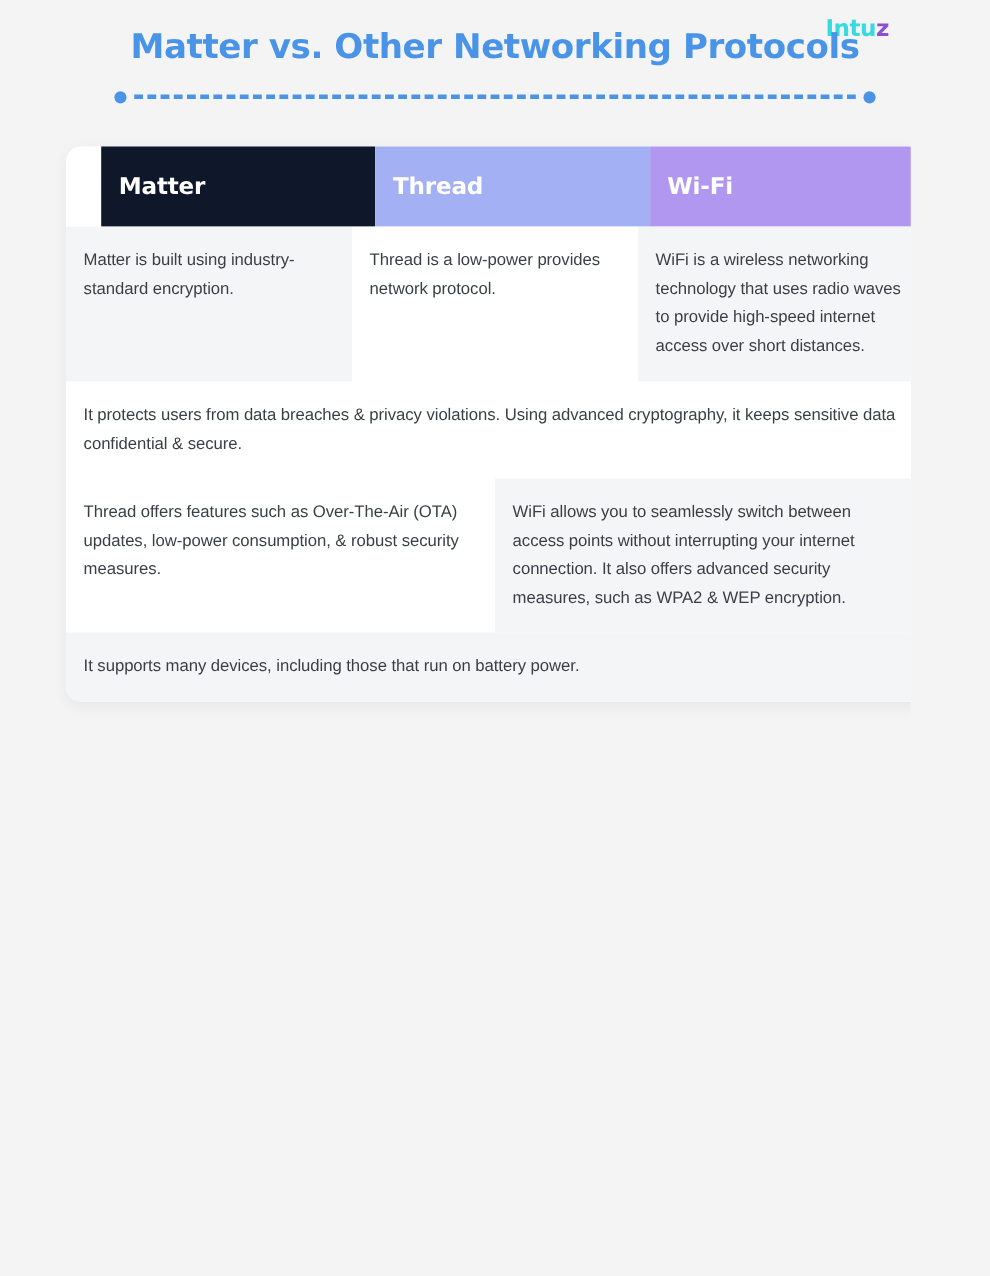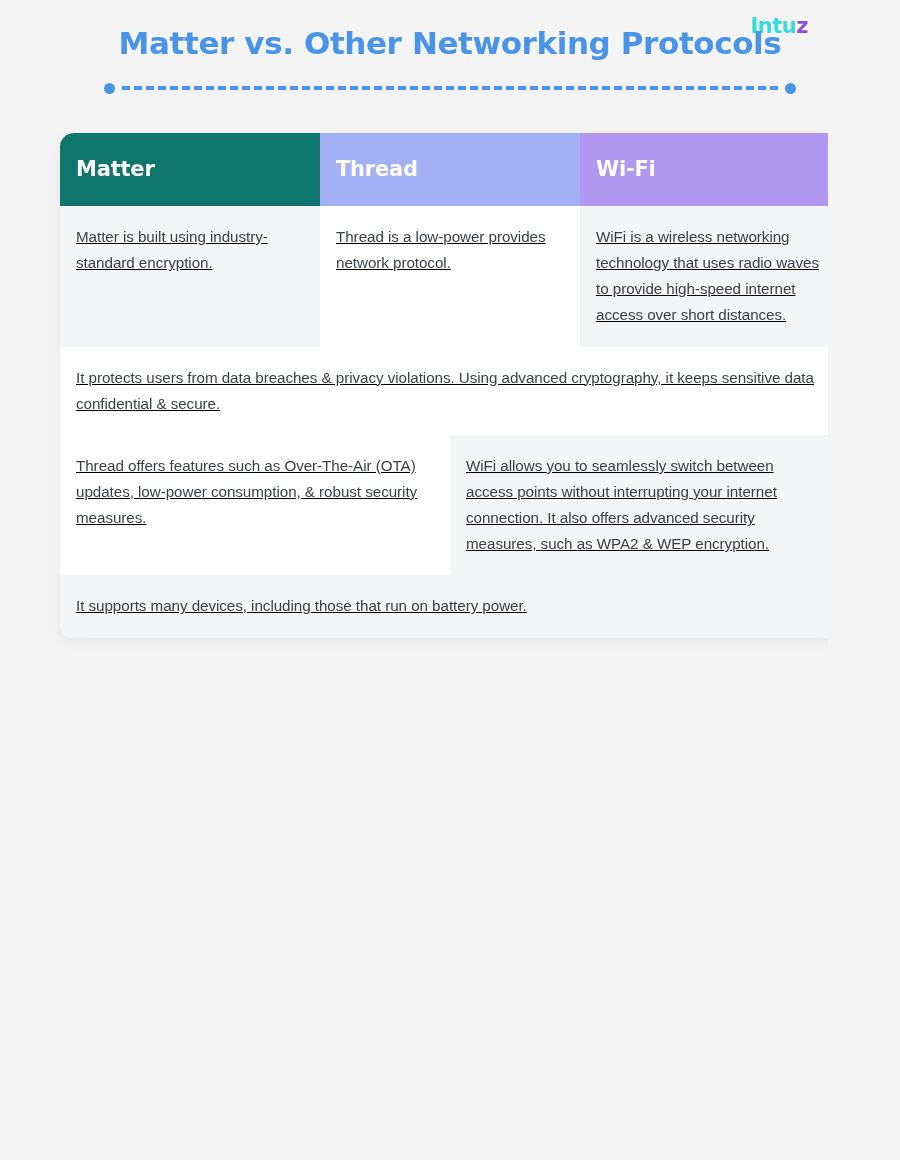--- a/index.html
+++ b/index.html
@@ -92,26 +92,26 @@
   .th {
     flex:1 1 0;
     padding:26px 0 26px 16px;
     color:#ffffff;
     font-family:"DejaVu Sans", sans-serif;
     font-size:21px;
     font-weight:700;
     letter-spacing:-0.2px;
     line-height:1;
   }
-  .th-0 { background:#0f766e; }
+  .th-0 { background:#0f172a;margin-left:32px; }
   .th-1 { background:#a3b0f4; }
   .th-2 { background:#b197f0; }
 
   .tbody { display:block; }
-  .trow { display:flex;text-decoration:underline; }
+  .trow { display:flex; }
   .td {
     flex:1 1 0;
     padding:18px 18px 18px 16px;
     font-size:15.2px;
     line-height:1.72;
     color:#3a3f46;
     letter-spacing:-0.05px;
   }
   .cell-gray  { background:#f4f5f6; }
   .cell-white { background:#ffffff; }

